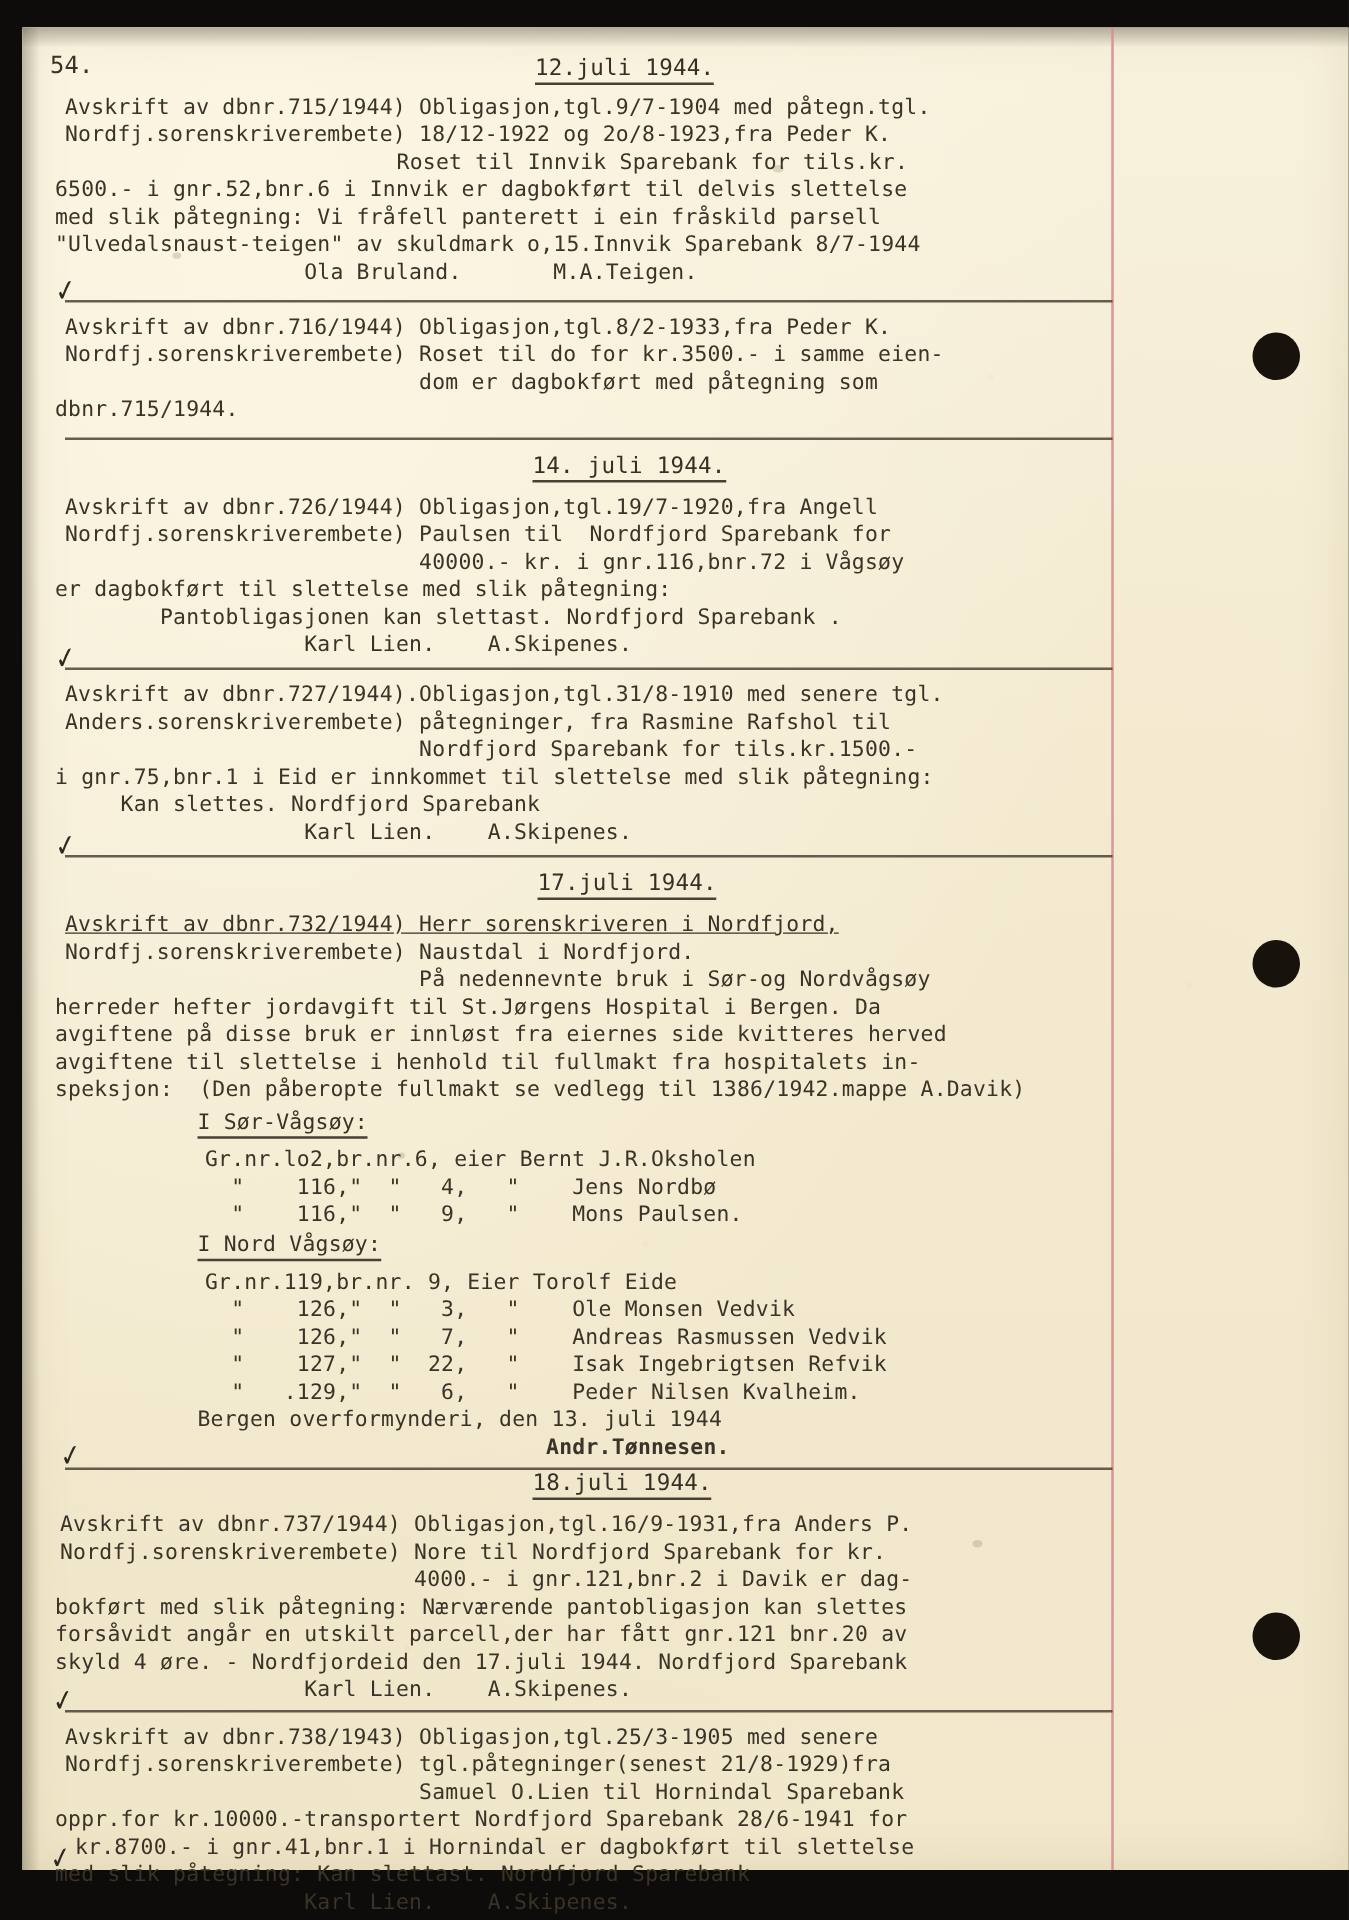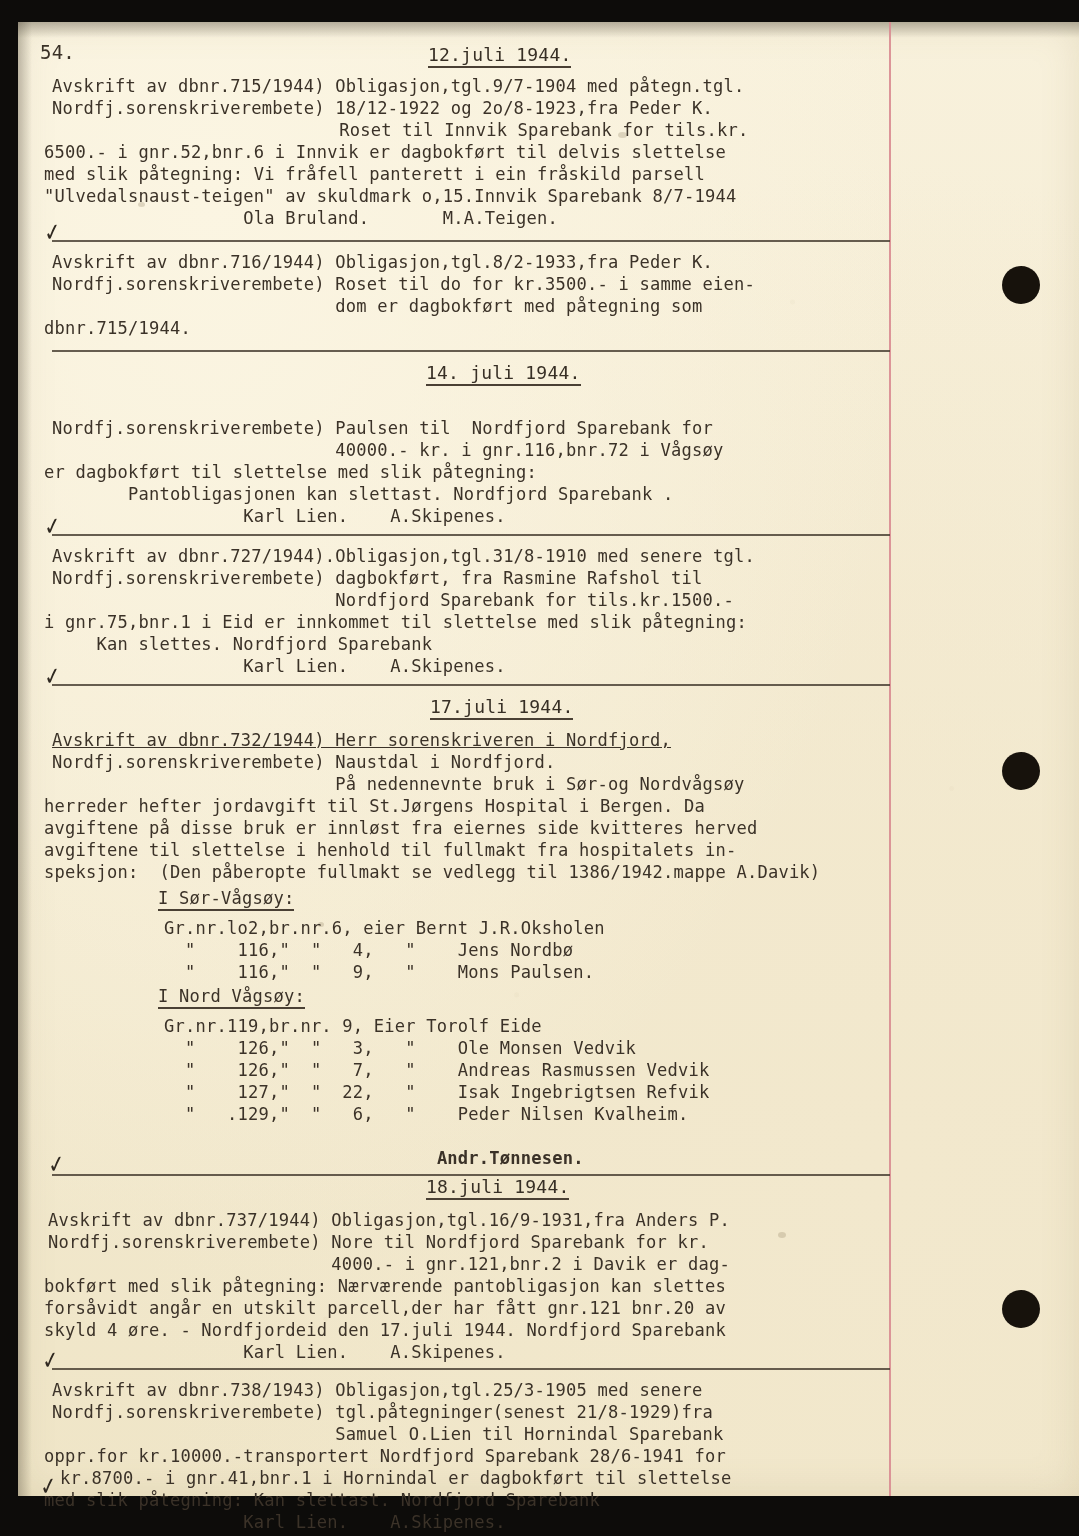--- a/index.html
+++ b/index.html
@@ -143,49 +143,50 @@
     <div class="blot" style="left:760px; top:1210px; width:8px; height:6px;"></div>
 
     <div class="sheet-text">
 
       <div class="ln folio" style="left:22px; top:18px;">54.</div>
 
       <div class="ln heading" style="left:410px; top:20px;"><span class="u">12.juli 1944.</span></div>
 
       <div class="ln" style="left:34px; top:52px;">Avskrift av dbnr.715/1944) Obligasjon,tgl.9/7-1904 med påtegn.tgl.</div>
       <div class="ln" style="left:34px; top:74px;">Nordfj.sorenskriverembete) 18/12-1922 og 2o/8-1923,fra Peder K.</div>
-      <div class="ln" style="left:38px; top:96px;">                           Roset til Innvik Sparebank for tils.kr.</div>
+      <div class="ln" style="left:16px; top:96px;">                           Roset til Innvik Sparebank for tils.kr.</div>
       <div class="ln" style="left:26px; top:118px;">6500.- i gnr.52,bnr.6 i Innvik er dagbokført til delvis slettelse</div>
       <div class="ln" style="left:26px; top:140px;">med slik påtegning: Vi fråfell panterett i ein fråskild parsell</div>
       <div class="ln" style="left:26px; top:162px;">"Ulvedalsnaust-teigen" av skuldmark o,15.Innvik Sparebank 8/7-1944</div>
       <div class="ln" style="left:26px; top:184px;">                   Ola Bruland.       M.A.Teigen.</div>
 
       <div class="check" style="left:24px; top:198px;">✓</div>
       <div class="sep" style="left:34px; top:218px; width:838px;"></div>
 
       <div class="ln" style="left:34px; top:228px;">Avskrift av dbnr.716/1944) Obligasjon,tgl.8/2-1933,fra Peder K.</div>
       <div class="ln" style="left:34px; top:250px;">Nordfj.sorenskriverembete) Roset til do for kr.3500.- i samme eien-</div>
       <div class="ln" style="left:34px; top:272px;">                           dom er dagbokført med påtegning som</div>
       <div class="ln" style="left:26px; top:294px;">dbnr.715/1944.</div>
 
       <div class="sep" style="left:34px; top:328px; width:838px;"></div>
 
       <div class="ln heading" style="left:408px; top:338px;"><span class="u">14. juli 1944.</span></div>
 
+      <div class="ln" style="left:34px; top:372px;">Avskrift av dbnr.726/1944) Obligasjon,tgl.19/7-1920,fra Angell</div>
       <div class="ln" style="left:34px; top:394px;">Nordfj.sorenskriverembete) Paulsen til  Nordfjord Sparebank for</div>
       <div class="ln" style="left:34px; top:416px;">                           40000.- kr. i gnr.116,bnr.72 i Vågsøy</div>
       <div class="ln" style="left:26px; top:438px;">er dagbokført til slettelse med slik påtegning:</div>
       <div class="ln" style="left:26px; top:460px;">        Pantobligasjonen kan slettast. Nordfjord Sparebank .</div>
       <div class="ln" style="left:26px; top:482px;">                   Karl Lien.    A.Skipenes.</div>
 
       <div class="check" style="left:24px; top:492px;">✓</div>
       <div class="sep" style="left:34px; top:512px; width:838px;"></div>
 
       <div class="ln" style="left:34px; top:522px;">Avskrift av dbnr.727/1944).Obligasjon,tgl.31/8-1910 med senere tgl.</div>
-      <div class="ln" style="left:34px; top:544px;">Nordfj.sorenskriverembete) dagbokført, fra Rasmine Rafshol til</div>
+      <div class="ln" style="left:34px; top:544px;">Anders.sorenskriverembete) påtegninger, fra Rasmine Rafshol til</div>
       <div class="ln" style="left:34px; top:566px;">                           Nordfjord Sparebank for tils.kr.1500.-</div>
       <div class="ln" style="left:26px; top:588px;">i gnr.75,bnr.1 i Eid er innkommet til slettelse med slik påtegning:</div>
       <div class="ln" style="left:26px; top:610px;">     Kan slettes. Nordfjord Sparebank</div>
       <div class="ln" style="left:26px; top:632px;">                   Karl Lien.    A.Skipenes.</div>
 
       <div class="check" style="left:24px; top:642px;">✓</div>
       <div class="sep" style="left:34px; top:662px; width:838px;"></div>
 
       <div class="ln heading" style="left:412px; top:672px;"><span class="u">17.juli 1944.</span></div>
 
@@ -204,20 +205,21 @@
       <div class="ln" style="left:146px; top:938px;">  "    116,"  "   9,   "    Mons Paulsen.</div>
 
       <div class="ln" style="left:140px; top:962px;"><span class="uline">I Nord Vågsøy:</span></div>
 
       <div class="ln" style="left:146px; top:992px;">Gr.nr.119,br.nr. 9, Eier Torolf Eide</div>
       <div class="ln" style="left:146px; top:1014px;">  "    126,"  "   3,   "    Ole Monsen Vedvik</div>
       <div class="ln" style="left:146px; top:1036px;">  "    126,"  "   7,   "    Andreas Rasmussen Vedvik</div>
       <div class="ln" style="left:146px; top:1058px;">  "    127,"  "  22,   "    Isak Ingebrigtsen Refvik</div>
       <div class="ln" style="left:146px; top:1080px;">  "   .129,"  "   6,   "    Peder Nilsen Kvalheim.</div>
 
+      <div class="ln" style="left:140px; top:1102px;">Bergen overformynderi, den 13. juli 1944</div>
       <div class="ln" style="left:272px; top:1124px;font-weight:bold;">              Andr.Tønnesen.</div>
 
       <div class="check" style="left:28px; top:1130px;">✓</div>
       <div class="sep" style="left:34px; top:1152px; width:838px;"></div>
 
       <div class="ln heading" style="left:408px; top:1152px;"><span class="u">18.juli 1944.</span></div>
 
       <div class="ln" style="left:30px; top:1186px;">Avskrift av dbnr.737/1944) Obligasjon,tgl.16/9-1931,fra Anders P.</div>
       <div class="ln" style="left:30px; top:1208px;">Nordfj.sorenskriverembete) Nore til Nordfjord Sparebank for kr.</div>
       <div class="ln" style="left:30px; top:1230px;">                           4000.- i gnr.121,bnr.2 i Davik er dag-</div>

